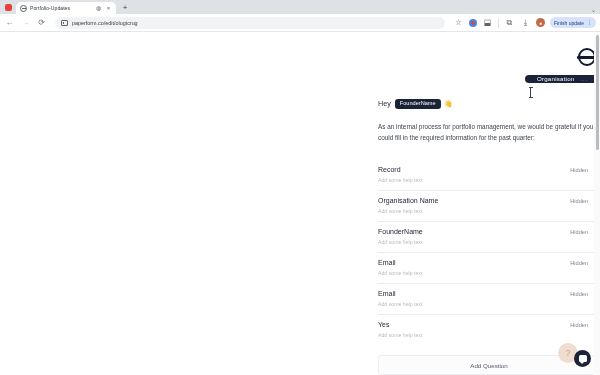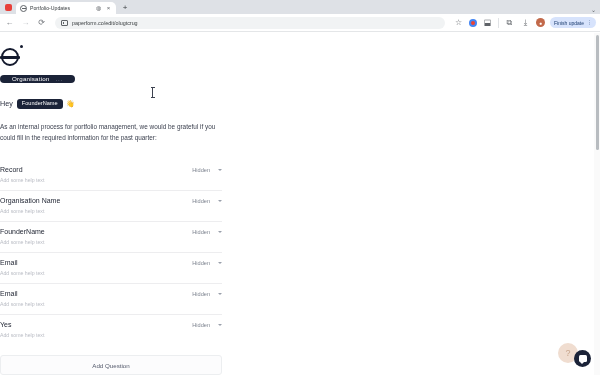--- a/index.html
+++ b/index.html
@@ -160,21 +160,21 @@
   }
   .scrollbar-thumb {
     position: absolute; top: 2px; right: 1.5px;
     width: 3px; height: 115px;
     background: #b8bcc0; border-radius: 2px;
   }
 
   .page {
     width: 100%; height: 100%;
     padding-top: 12px;
-    display: flex; flex-direction: column; align-items: flex-start; border-radius: 9px;
+    display: flex; flex-direction: column; align-items: flex-end; border-radius: 9px;
   }
 
   .logo {
     width: 23px; height: 23px;
     position: relative;
     margin-bottom: 18px;
   }
   .logo .ring {
     position: absolute; left: 1px; top: 3px;
     width: 18px; height: 18px;

